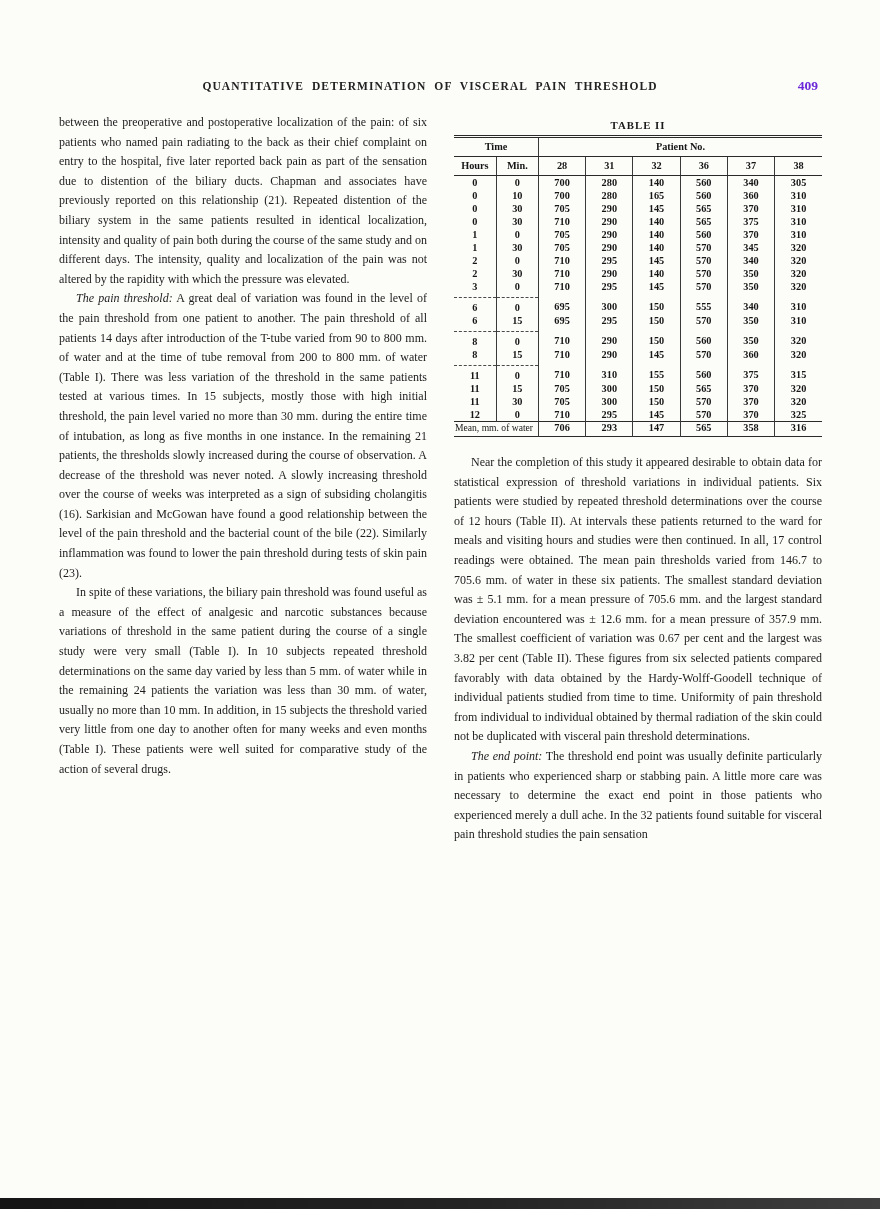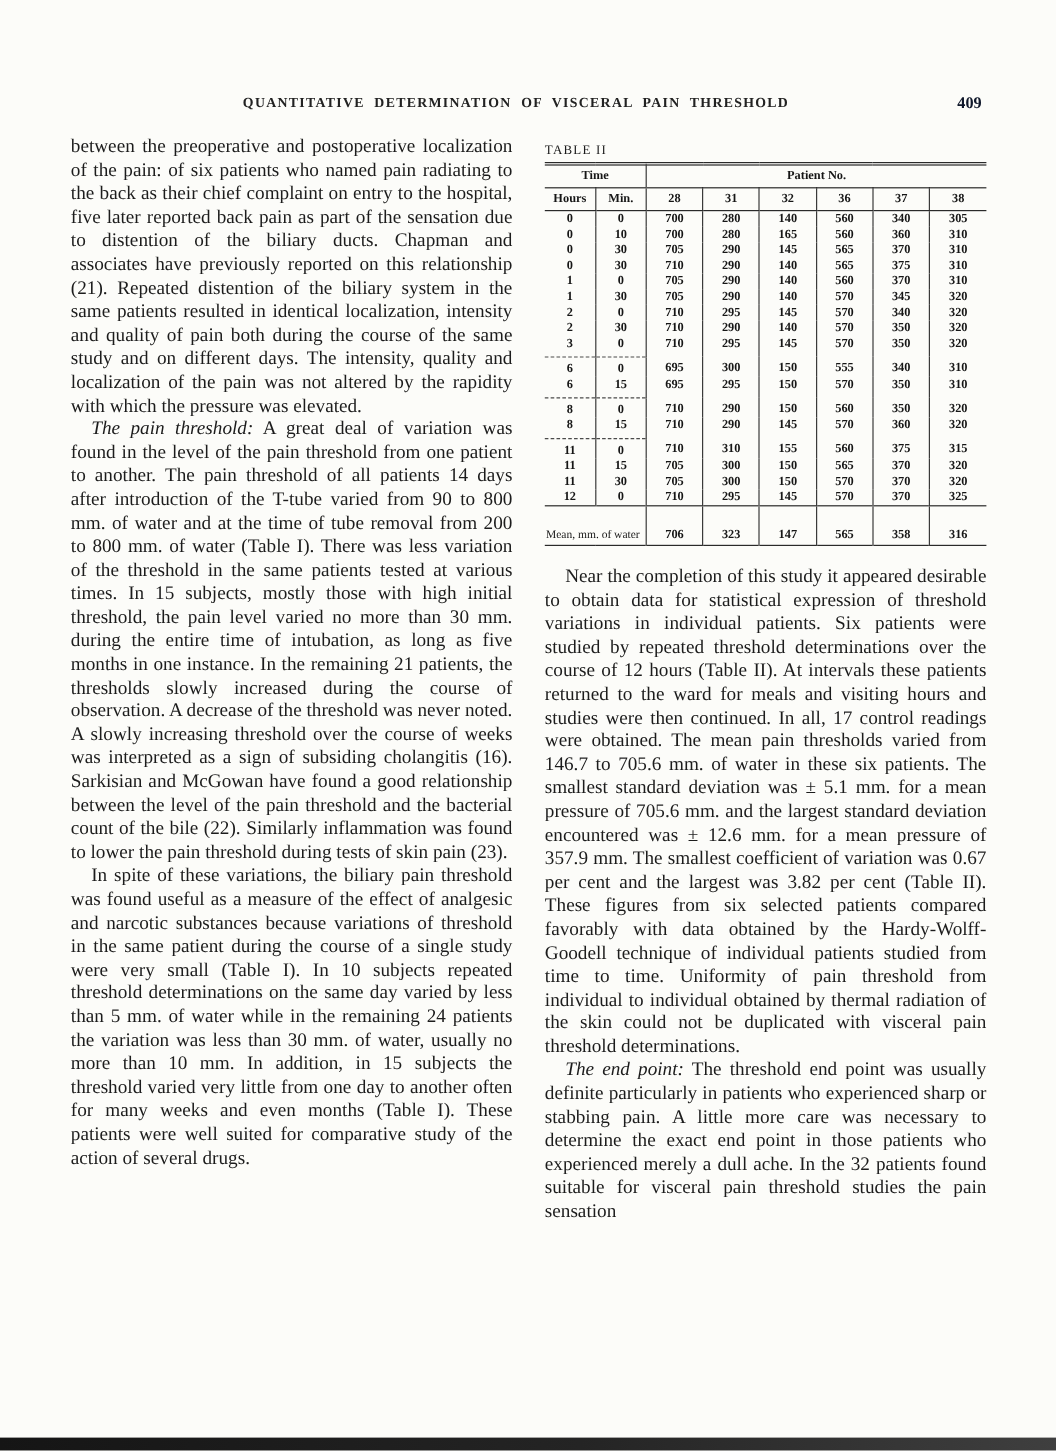--- a/index.html
+++ b/index.html
@@ -14,39 +14,40 @@
   }
   .running-head {
     position:absolute; top:80px; left:0; width:860px;
     text-align:center;
     font-size:11.5px; font-weight:bold;
     letter-spacing:1.1px; word-spacing:4px;
     color:#222;
   }
   .page-number {
     position:absolute; top:78px; right:62px;
-    font-size:13.5px; font-weight:bold; color:#0f172a;
+    font-size:13.5px; font-weight:bold; color:#6d28d9;
   }
   .col { position:absolute; top:113px; width:368px; }
   .col-left { left:59px; }
   .col-right { left:454px; }
   .col p {
     margin:0;
     text-align:justify;
-    font-size:16px;
+    font-size:12px;
     line-height:19.6px;
   }
   .col p.indent { text-indent:17px; }
   .lead { font-style:italic; }
 
   
   .table-block { margin:6px 0 16px 0; }
   .table-title {
+    text-align:center;
     font-size:10.8px; letter-spacing:1px;
-    margin-bottom:4px; color:#1a1a1a;
+    margin-bottom:4px; color:#1a1a1a;font-weight:bold;
   }
   .table-caption {
     text-align:center; font-style:italic; font-weight:bold;
     font-size:11.3px; line-height:13.8px;
     padding:0 34px; margin-bottom:9px; color:#1a1a1a;
   }
   table {
     width:100%;
     border-collapse:collapse;
     table-layout:fixed;
@@ -61,21 +62,21 @@
     font-weight:bold;
     border-bottom:1px solid #2a2a2a;
     padding:3px 2px;
   }
   tbody td { font-weight:bold; padding:0.5px 2px; }
   tr.group-start td { padding-top:4px; }
   tr.group-start td:nth-child(1),
   tr.group-start td:nth-child(2) { border-top:1px dashed #4a4a4a; }
   tr.group-end td { padding-bottom:4px; }
   tr.stat-first td { border-top:1px solid #2a2a2a; }
-  tr.stat-row td { vertical-align:bottom; padding-top:18px; padding-bottom:2px;margin-left:40px; }
+  tr.stat-row td { vertical-align:bottom; padding-top:0; padding-bottom:2px;margin-left:40px; }
   td.stat-label {
     text-align:left; font-weight:normal;
     font-size:9.6px; line-height:10.6px;
     white-space:pre-line;
     padding-left:1px;
   }
   td.stat-val { font-weight:bold; }
 
   .scan-edge {
     position:absolute; left:0; bottom:0; width:880px; height:11px;
@@ -294,21 +295,21 @@
               <td>710</td>
               <td>295</td>
               <td>145</td>
               <td>570</td>
               <td>370</td>
               <td>325</td>
             </tr>
             <tr class="stat-row stat-first">
               <td colspan="2" class="stat-label">Mean, mm. of water</td>
               <td class="stat-val">706</td>
-              <td class="stat-val">323</td>
+              <td class="stat-val">293</td>
               <td class="stat-val">147</td>
               <td class="stat-val">565</td>
               <td class="stat-val">358</td>
               <td class="stat-val">316</td>
             </tr>
           </tbody>
       </table>
     </div>
 
     <p class="indent"><i class="lead"></i><span>Near the completion of this study it appeared desirable to obtain data for statistical expression of threshold variations in individual patients. Six patients were studied by repeated threshold determinations over the course of 12 hours (Table II). At intervals these patients returned to the ward for meals and visiting hours and studies were then continued. In all, 17 control readings were obtained. The mean pain thresholds varied from 146.7 to 705.6 mm. of water in these six patients. The smallest standard deviation was ± 5.1 mm. for a mean pressure of 705.6 mm. and the largest standard deviation encountered was ± 12.6 mm. for a mean pressure of 357.9 mm. The smallest coefficient of variation was 0.67 per cent and the largest was 3.82 per cent (Table II). These figures from six selected patients compared favorably with data obtained by the Hardy-Wolff-Goodell technique of individual patients studied from time to time. Uniformity of pain threshold from individual to individual obtained by thermal radiation of the skin could not be duplicated with visceral pain threshold determinations.</span></p>

